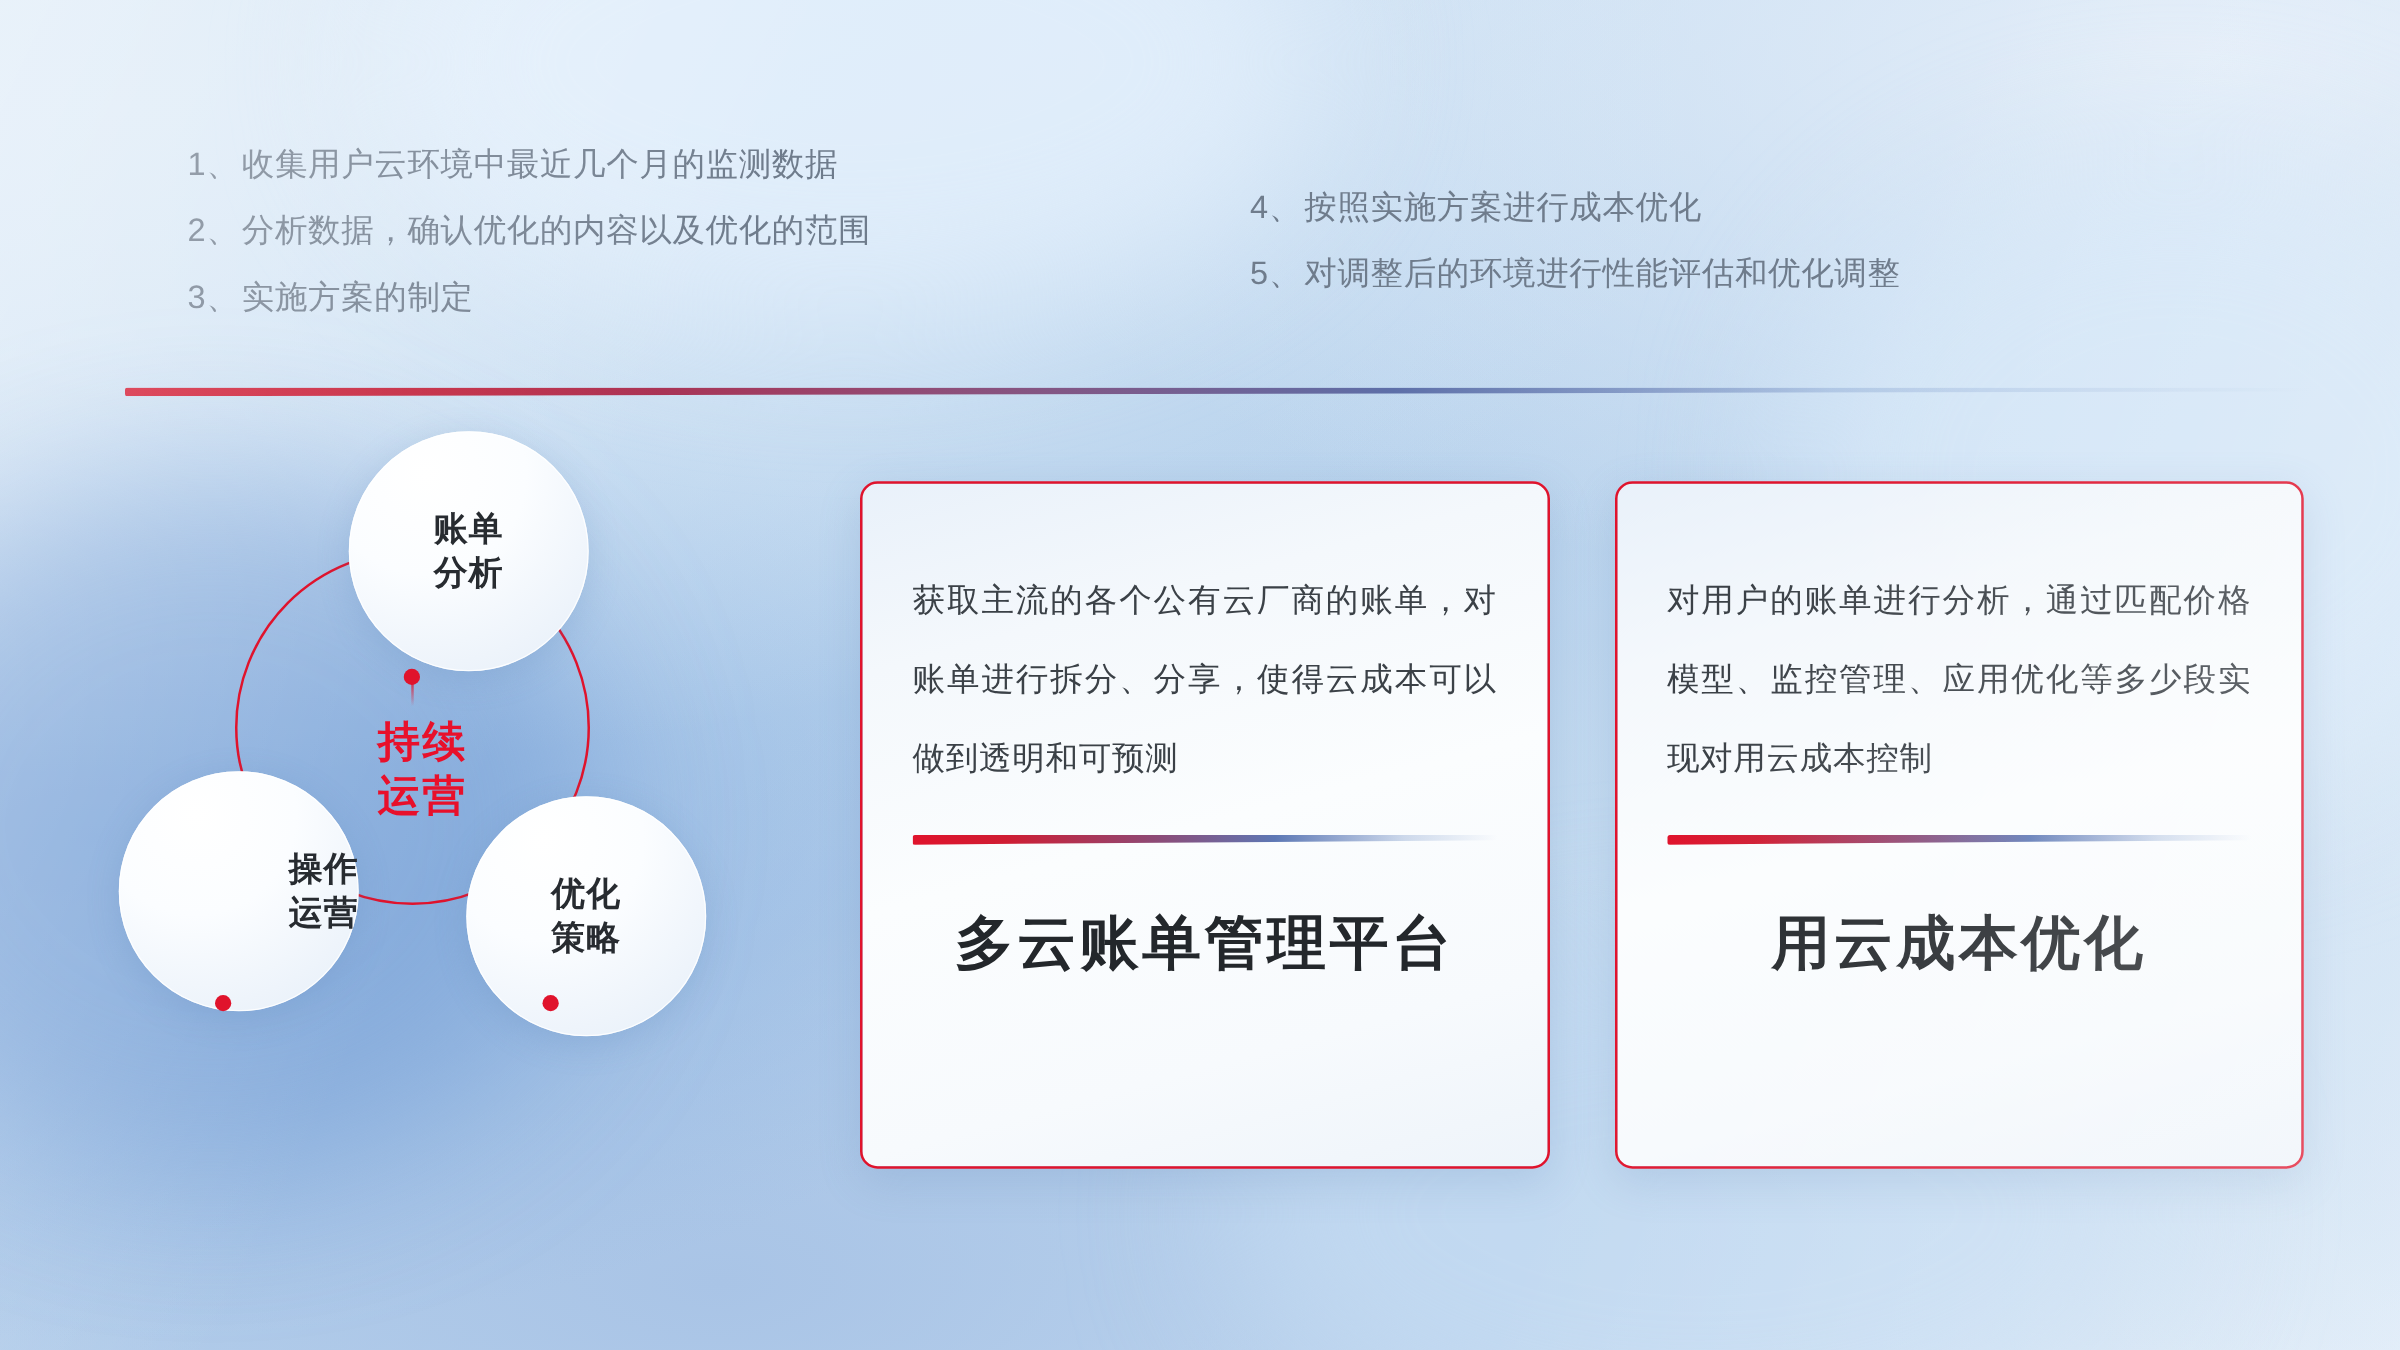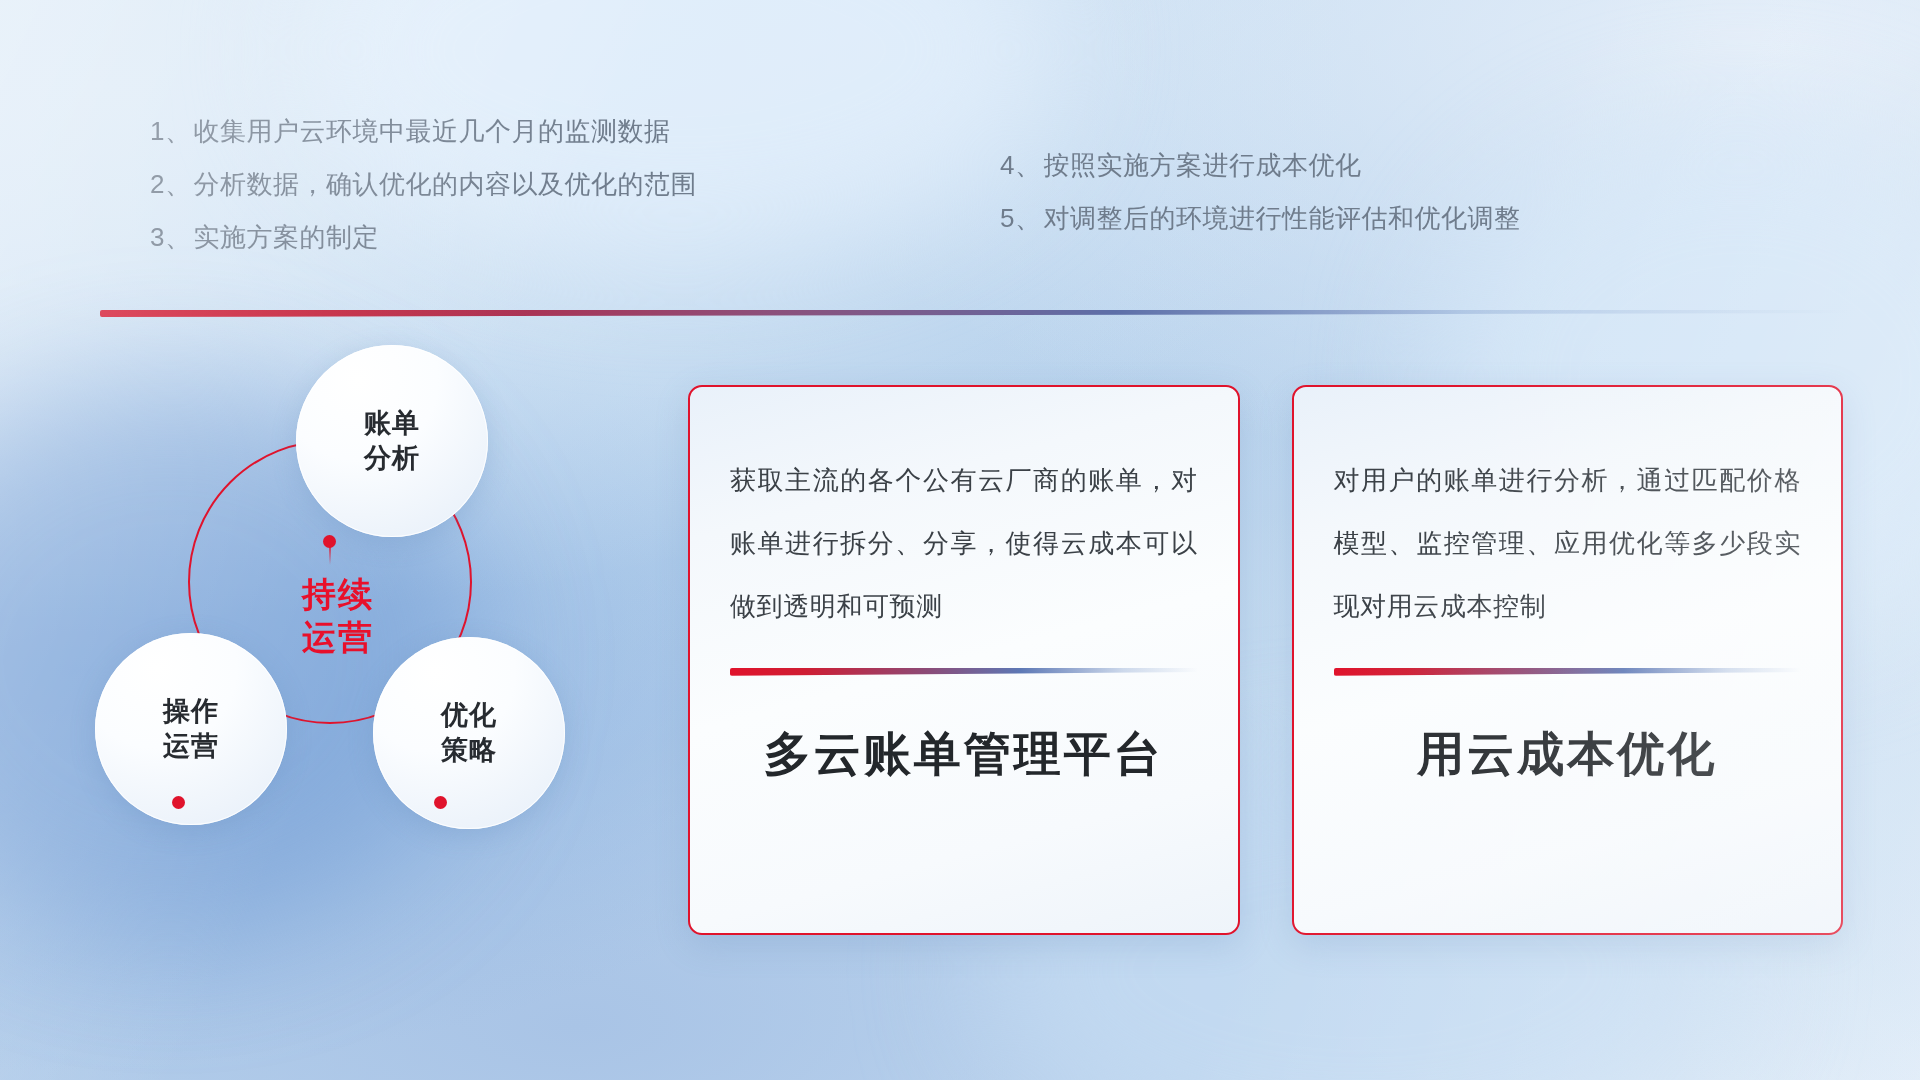--- a/index.html
+++ b/index.html
@@ -113,22 +113,22 @@
     z-index: 3;
   }
   .vbubble .lbl {
     font-size: 27px;
     font-weight: bold;
     color: #272b30;
     line-height: 1.28;
     text-align: center;
     letter-spacing: 1px;
   }
-  #bubble-top    { left: 201px; top: 0px;   width: 192px; height: 192px; }
-  #bubble-left   { left: 0px;   top: 288px; width: 192px; height: 192px; }
+  #bubble-top    { left: 184px; top: 0px;   width: 192px; height: 192px; }
+  #bubble-left   { left: 0px;   top: 272px; width: 192px; height: 192px; align-items: flex-end; }
   #bubble-right  { left: 278px; top: 292px; width: 192px; height: 192px; }
 
   #ring {
     position: absolute;
     left: 93px;
     top: 95px;
     width: 284px;
     height: 284px;
     border-radius: 50%;
     border: 2.5px solid #e0132c;

